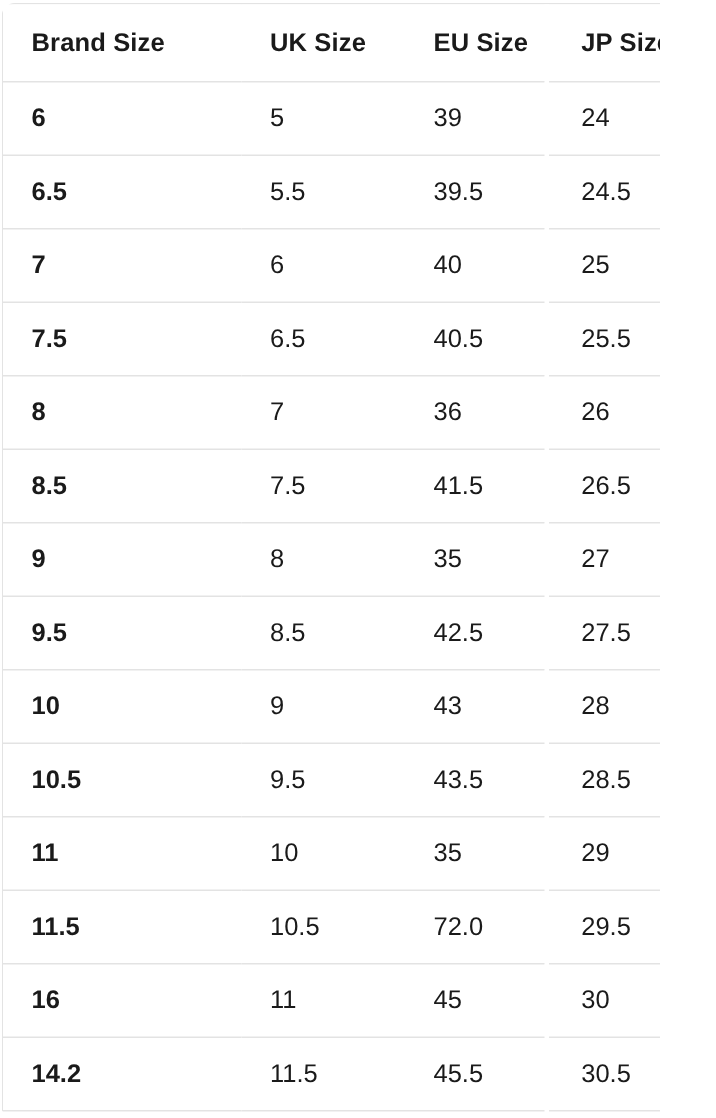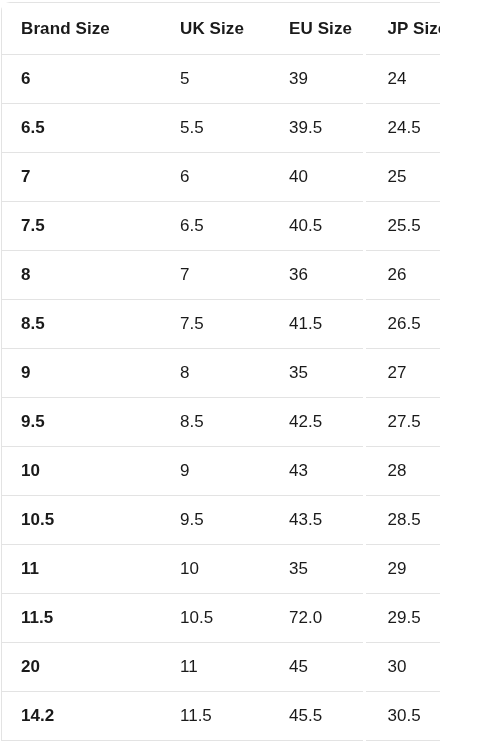--- a/index.html
+++ b/index.html
@@ -178,21 +178,21 @@
             <td class="eu-col">35</td>
             <td class="jp-col">29</td>
           </tr>
           <tr>
             <td class="brand-col">11.5</td>
             <td class="uk-col">10.5</td>
             <td class="eu-col">72.0</td>
             <td class="jp-col">29.5</td>
           </tr>
           <tr>
-            <td class="brand-col">20</td>
+            <td class="brand-col">16</td>
             <td class="uk-col">11</td>
             <td class="eu-col">45</td>
             <td class="jp-col">30</td>
           </tr>
           <tr>
             <td class="brand-col">14.2</td>
             <td class="uk-col">11.5</td>
             <td class="eu-col">45.5</td>
             <td class="jp-col">30.5</td>
           </tr>

